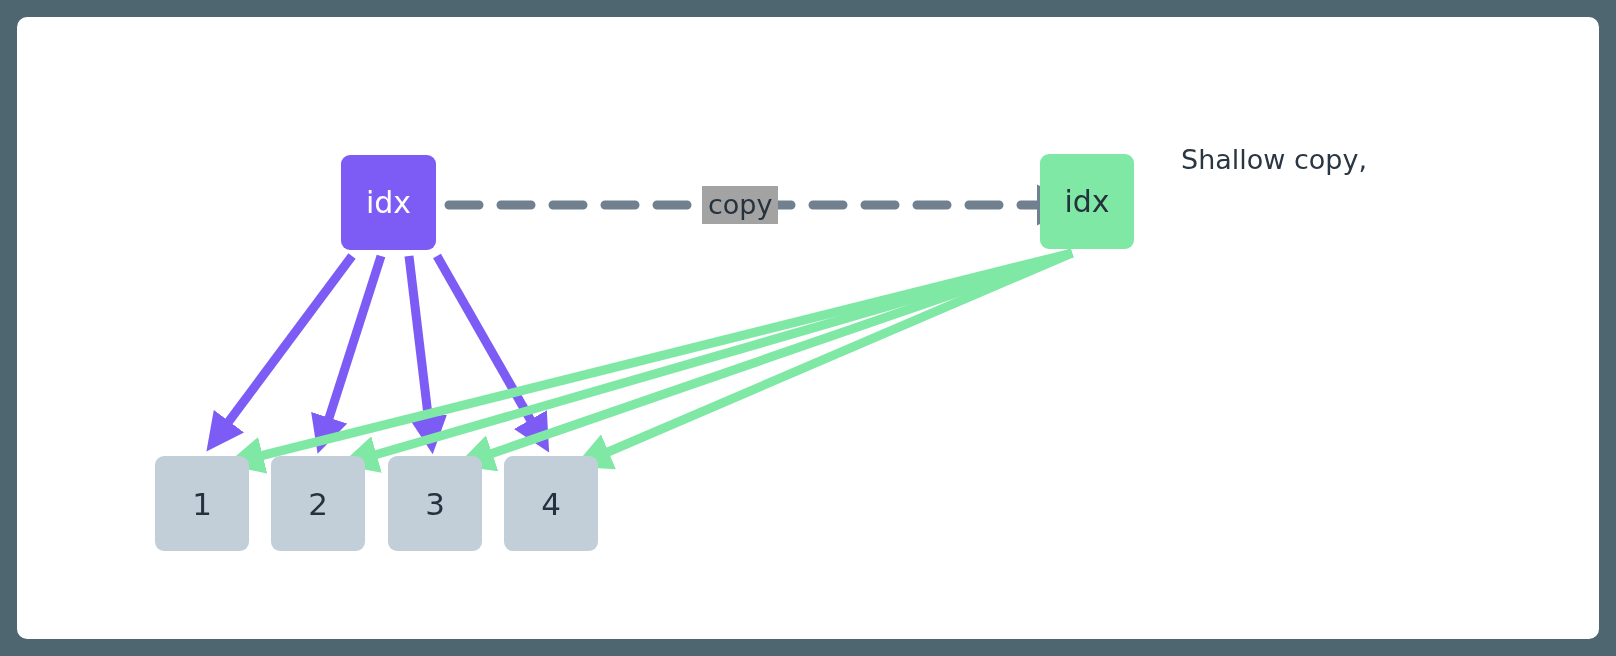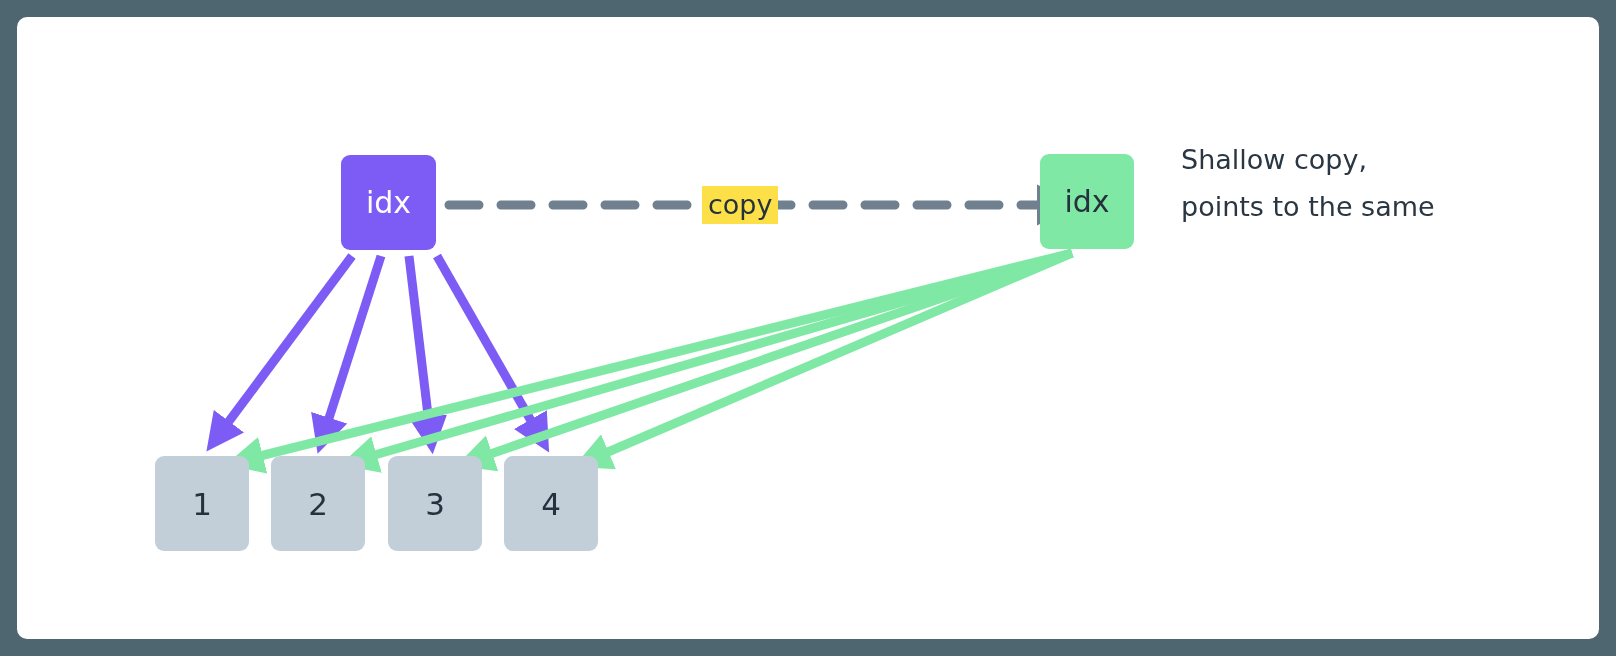--- a/index.html
+++ b/index.html
@@ -74,21 +74,21 @@
   .block.b2 { left: 271px; }
   .block.b3 { left: 388px; }
   .block.b4 { left: 504px; }
 
   #edge-label-copy {
     position: absolute;
     left: 702px;
     top: 186px;
     font-size: 27px;
     color: #25323d;
-    background: #fde047;
+    background: #a3a3a3;
     padding: 0 6px;
     line-height: 38px;
   }
   #annotation {
     position: absolute;
     left: 1181px;
     top: 136px;
     width: 320px;
     font-size: 27px;
     line-height: 47px;
@@ -147,16 +147,15 @@
   </div>
   <div class="node-box block b3">
     <span>3</span>
   </div>
   <div class="node-box block b4">
     <span>4</span>
   </div>
 
   <div id="annotation">
     <div>Shallow copy,</div>
-    <div>points to the same</div>
   </div>
 
 </div>
 
 </body></html>

